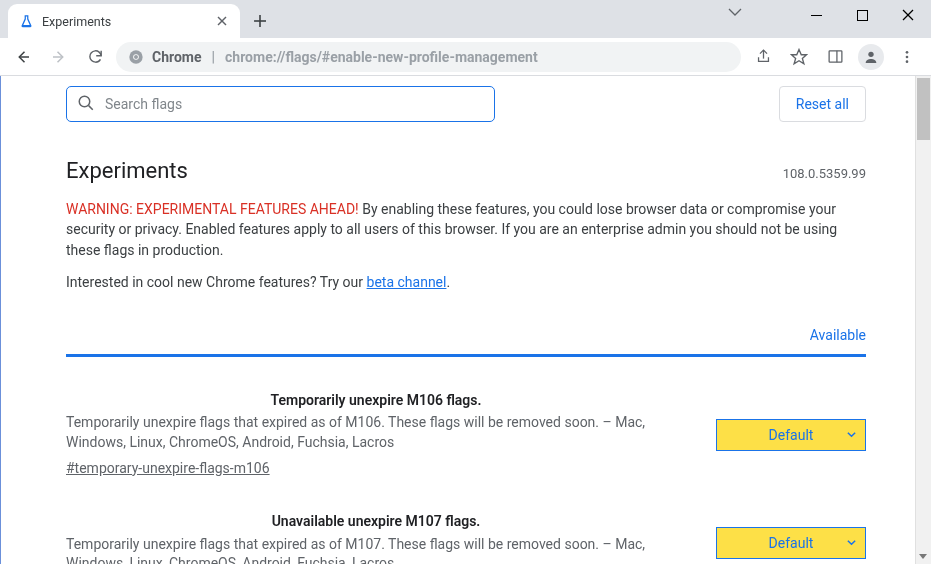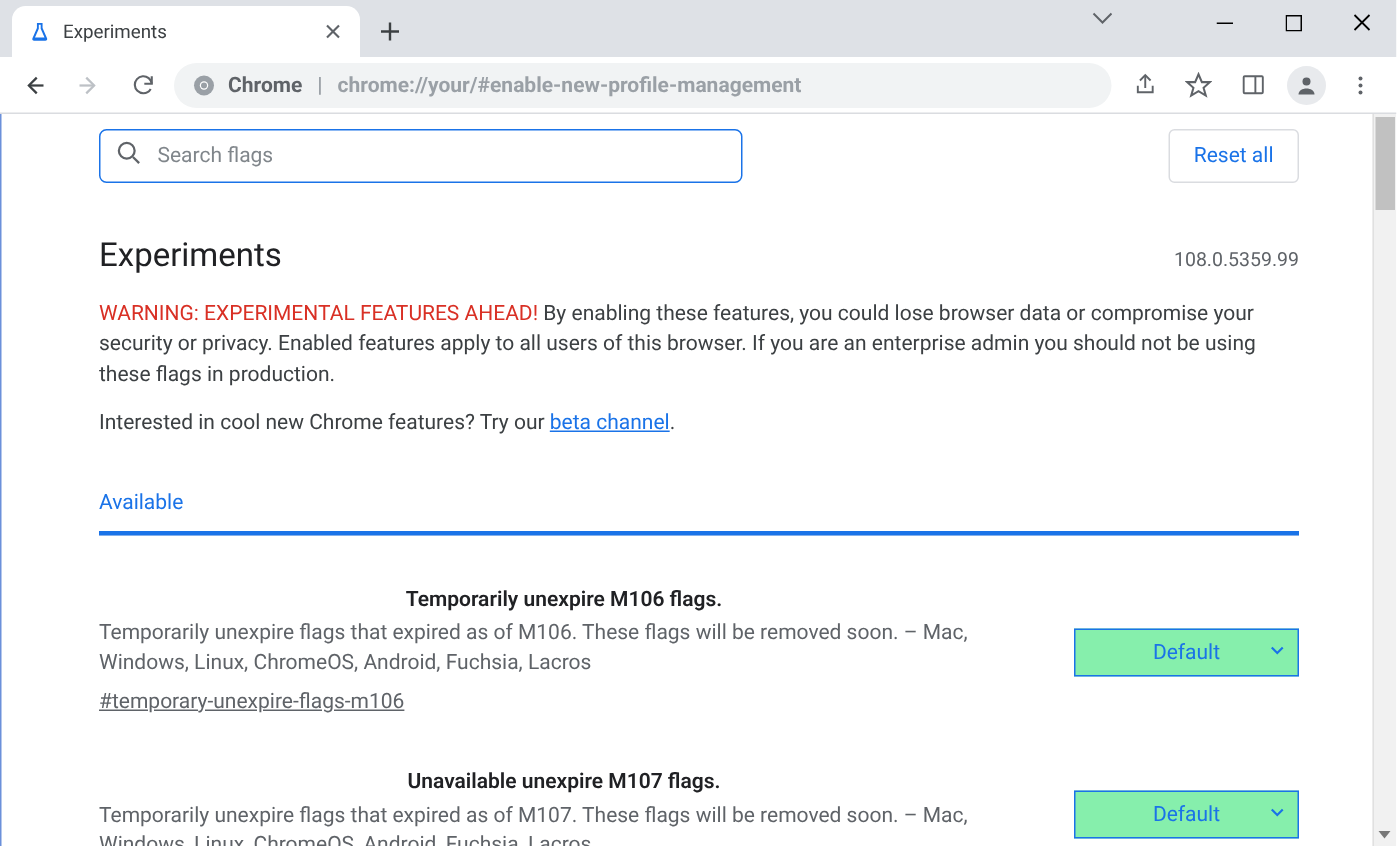--- a/index.html
+++ b/index.html
@@ -193,21 +193,21 @@
     padding-bottom: 24px;
   }
   .beta-line a { color:#1a73e8; text-decoration: underline; }
   
   .tabs-row {
     display:flex;
     border-bottom: 1px solid #dadce0;
   }
   .flag-tab {
     flex: 1;
-    text-align: left;
+    text-align: right;
     padding: 13px 0;
     font-size: 14px;
     color:#5f6368;
     cursor: pointer;
     position: relative;
   }
   .flag-tab.active {
     color: #1a73e8;
   }
   .flag-tab.active::after {
@@ -230,21 +230,21 @@
   .flag-body .flag-desc { color:#5f6368; }
   .flag-body .flag-anchor {
     display:inline-block;
     margin-top:6px;
     color:#5f6368;
   }
   .flag-select {
     width: 150px;
     height: 32px;
     border: 1px solid #1a73e8;
-    background: #86efac;
+    background: #fde047;
     color:#1a73e8;
     font-size: 14px;
     padding: 0 10px;
     display:flex;
     align-items:center;
     justify-content: center;
     gap: 8px;
     position: relative;
     cursor: pointer;
   }
@@ -345,21 +345,21 @@
   <div class="omnibox">
     <span class="oicon">
       <svg width="16" height="16" viewBox="0 0 24 24">
           <circle cx="12" cy="12" r="10" fill="#9aa0a6"></circle>
           <circle cx="12" cy="12" r="4.2" fill="#fff"></circle>
           <circle cx="12" cy="12" r="3" fill="#9aa0a6"></circle>
         </svg>
     </span>
     <span class="origin">Chrome</span>
     <span class="sep">|</span>
-    <span class="path">chrome://your/#enable-new-profile-management</span>
+    <span class="path">chrome://flags/#enable-new-profile-management</span>
   </div>
   <div class="toolbar-right">
     <div class="icon-btn">
       <svg width="17" height="17" viewBox="0 0 24 24" fill="none" stroke="#5f6368" stroke-width="1.8">
           <path d="M12 3v12"></path>
           <polyline points="7,8 12,3 17,8"></polyline>
           <path d="M5 13v6h14v-6"></path>
         </svg>
     </div>
     <div class="icon-btn">

